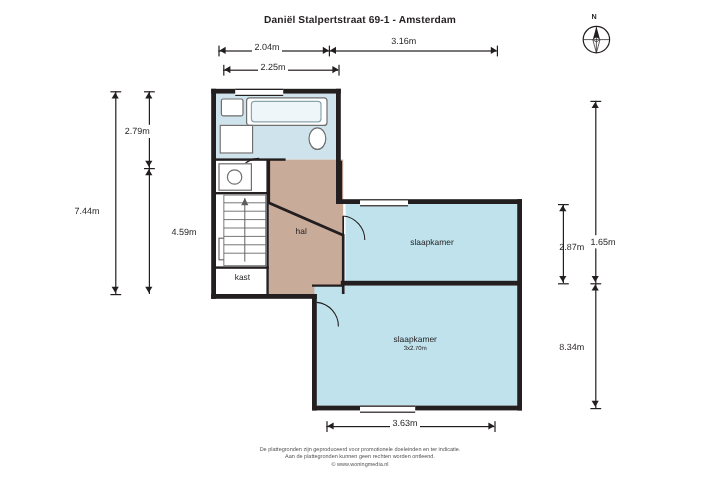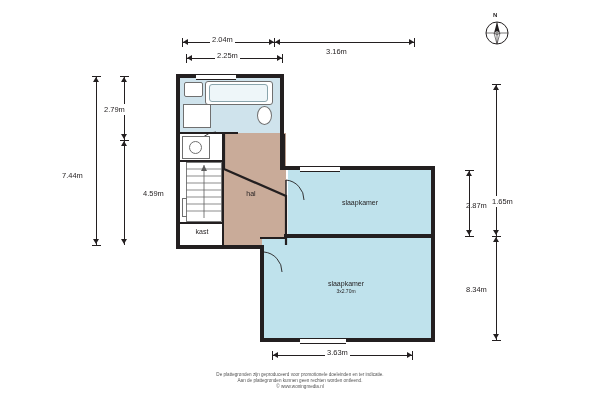--- a/index.html
+++ b/index.html
@@ -69,20 +69,21 @@
   .footer{
     position:absolute;left:0;top:372px;width:600px;text-align:center;
     font-size:4.6px;line-height:6px;color:#555;
   }
 </style>
 </head>
 <body>
 
 <div class="root">
 
+  <div class="title">Daniël Stalpertstraat 69-1 - Amsterdam</div>
 
   <div class="compass">
     <svg width="34" height="34" viewBox="0 0 34 34">
       <circle cx="17" cy="19" r="11" fill="none" stroke="#231f20" stroke-width="1"></circle>
       <polygon points="17,8 20,19 17,17 14,19" fill="#231f20"></polygon>
       <polygon points="17,30 20,19 17,21 14,19" fill="#ffffff" stroke="#231f20" stroke-width=".6"></polygon>
       <line x1="6" y1="19" x2="28" y2="19" stroke="#231f20" stroke-width=".6"></line>
       <line x1="17" y1="8" x2="17" y2="30" stroke="#231f20" stroke-width=".6"></line>
     </svg>
     <span class="n">N</span>
@@ -92,21 +93,21 @@
   <div class="tick-v" style="left:182px;top:38px;"></div>
   <div class="tick-v" style="left:274px;top:38px;"></div>
   <div class="arrow arr-left" style="left:183px;top:39px;"></div>
   <div class="arrow arr-right" style="left:269px;top:39px;"></div>
   <div class="dim-label" style="left:210px;top:35px;">2.04m</div>
 
   <div class="dim-h" style="left:274px;top:42px;width:140px;"></div>
   <div class="tick-v" style="left:414px;top:38px;"></div>
   <div class="arrow arr-left" style="left:275px;top:39px;"></div>
   <div class="arrow arr-right" style="left:409px;top:39px;"></div>
-  <div class="dim-label" style="left:324px;top:47px;">3.16m</div>
+  <div class="dim-label" style="left:324px;top:30px;">3.16m</div>
 
   <div class="dim-h" style="left:186px;top:58px;width:96px;"></div>
   <div class="tick-v" style="left:186px;top:54px;"></div>
   <div class="tick-v" style="left:282px;top:54px;"></div>
   <div class="arrow arr-left" style="left:187px;top:55px;"></div>
   <div class="arrow arr-right" style="left:277px;top:55px;"></div>
   <div class="dim-label" style="left:215px;top:51px;">2.25m</div>
 
   <div class="dim-v" style="left:96px;top:76px;height:169px;"></div>
   <div class="tick-h" style="left:92px;top:76px;"></div>

